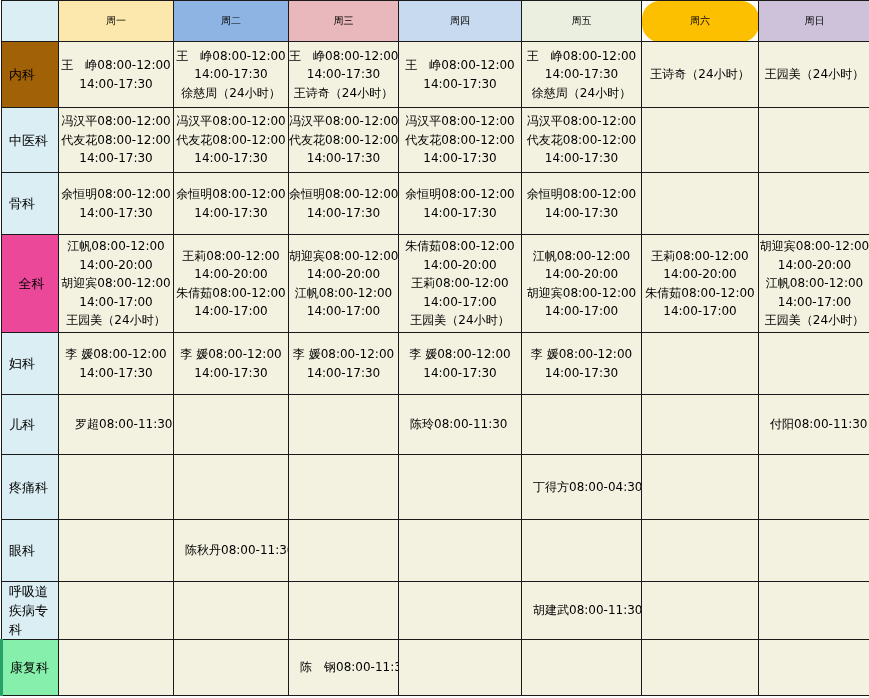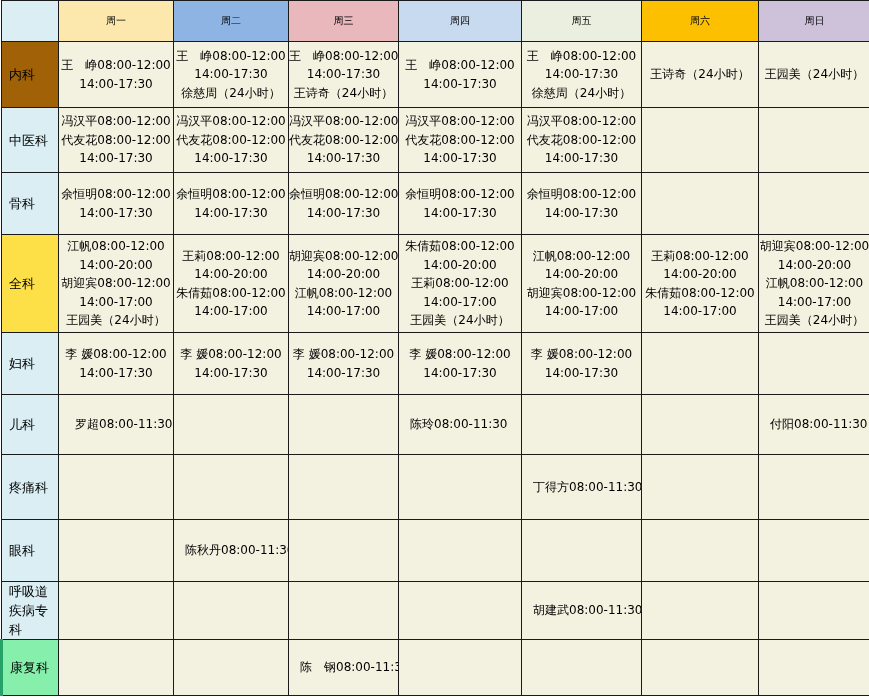--- a/index.html
+++ b/index.html
@@ -38,21 +38,21 @@
         <col class="c7">
     </colgroup>
     <thead>
       <tr>
           <th style="background: rgb(218, 238, 243);"></th>
           <th style="background: rgb(252, 232, 172);">周一</th>
           <th style="background: rgb(141, 180, 226);">周二</th>
           <th style="background: rgb(233, 184, 188);">周三</th>
           <th style="background: rgb(199, 218, 240);">周四</th>
           <th style="background: rgb(235, 239, 224);">周五</th>
-          <th style="background: rgb(253, 192, 0);">周六</th>
+          <th style="background: rgb(253, 192, 0); border-radius: 18px;">周六</th>
           <th style="background: rgb(205, 194, 218);">周日</th>
         </tr>
     </thead>
     <tbody>
         <tr class="r-nk">
           <th class="dept" style="background: #a16207;">内科</th>
           <td class="cell" style="background: rgb(243, 241, 223);">
             <div class="line">王　峥08:00-12:00</div>
             <div class="line">14:00-17:30</div>
           </td>
@@ -131,21 +131,21 @@
             <div class="line">14:00-17:30</div>
           </td>
           <td class="cell" style="background: rgb(243, 241, 223);">
             <div class="line">余恒明08:00-12:00</div>
             <div class="line">14:00-17:30</div>
           </td>
           <td class="cell" style="background: rgb(243, 241, 223);"></td>
           <td class="cell" style="background: rgb(243, 241, 223);"></td>
         </tr>
         <tr class="r-qk">
-          <th class="dept" style="background: #fde047;">全科</th>
+          <th class="dept" style="background: #ec4899; text-align: center;">全科</th>
           <td class="cell" style="background: rgb(243, 241, 223);">
             <div class="line">江帆08:00-12:00</div>
             <div class="line">14:00-20:00</div>
             <div class="line">胡迎宾08:00-12:00</div>
             <div class="line">14:00-17:00</div>
             <div class="line">王园美（24小时）</div>
           </td>
           <td class="cell" style="background: rgb(243, 241, 223);">
             <div class="line">王莉08:00-12:00</div>
             <div class="line">14:00-20:00</div>
@@ -226,21 +226,21 @@
             <div class="line">付阳08:00-11:30</div>
           </td>
         </tr>
         <tr class="r-ttk align-left">
           <th class="dept" style="background: rgb(218, 238, 243);">疼痛科</th>
           <td class="cell" style="background: rgb(243, 241, 223);"></td>
           <td class="cell" style="background: rgb(243, 241, 223);"></td>
           <td class="cell" style="background: rgb(243, 241, 223);"></td>
           <td class="cell" style="background: rgb(243, 241, 223);"></td>
           <td class="cell" style="background: rgb(243, 241, 223);">
-            <div class="line">丁得方08:00-11:30</div>
+            <div class="line">丁得方08:00-04:30</div>
           </td>
           <td class="cell" style="background: rgb(243, 241, 223);"></td>
           <td class="cell" style="background: rgb(243, 241, 223);"></td>
         </tr>
         <tr class="r-yk align-left">
           <th class="dept" style="background: rgb(218, 238, 243);">眼科</th>
           <td class="cell" style="background: rgb(243, 241, 223);"></td>
           <td class="cell" style="background: rgb(243, 241, 223);">
             <div class="line">陈秋丹08:00-11:30</div>
           </td>

